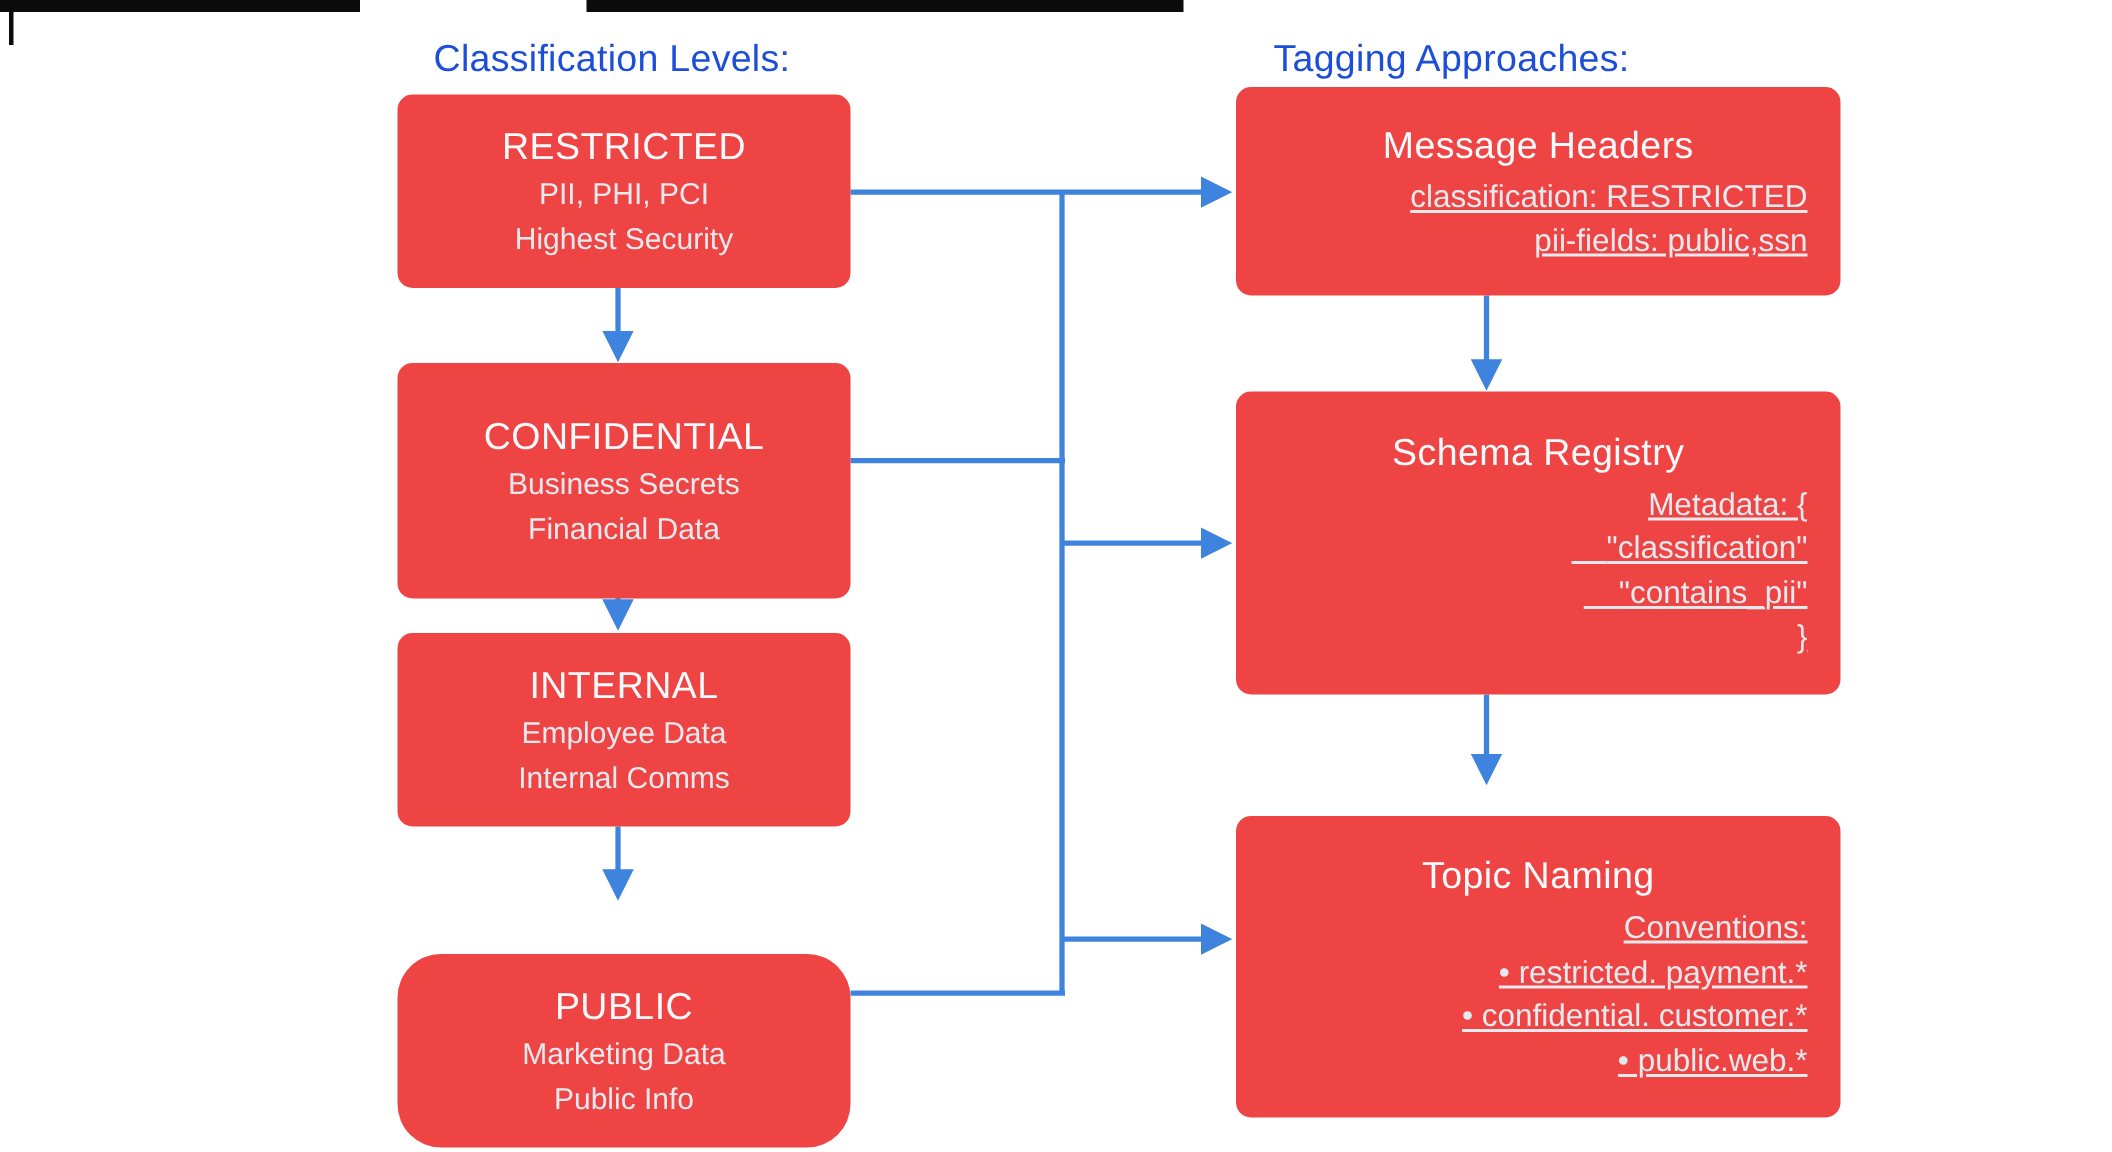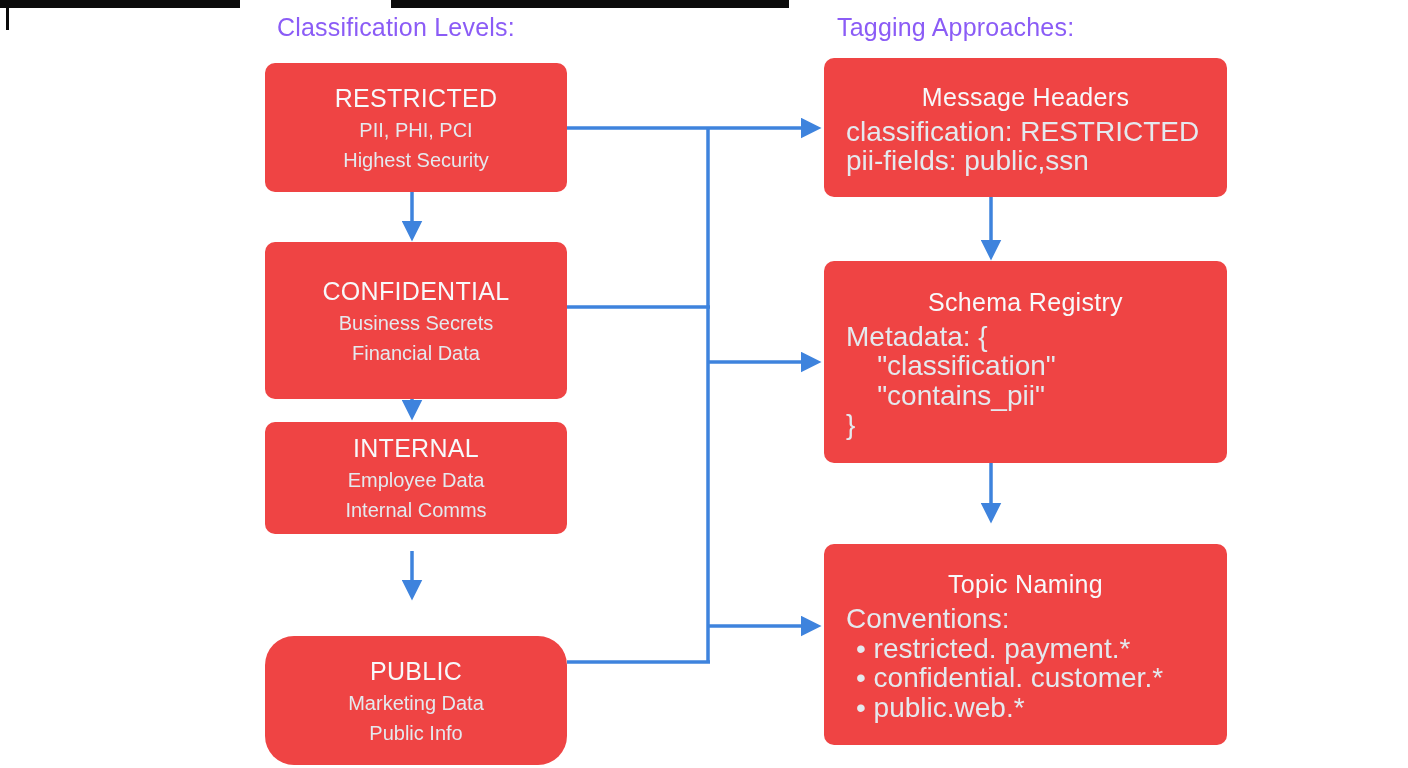--- a/index.html
+++ b/index.html
@@ -14,24 +14,24 @@
   }
 
   
   .top-bar { position: absolute; top: 0; height: 8px; background: #0b0b0b; }
   .bar-left { left: 0; width: 240px; }
   .bar-center { left: 391px; width: 398px; }
   .left-tick { position: absolute; left: 6px; top: 0; width: 3px; height: 30px; background: #0b0b0b; }
 
   .heading {
     position: absolute;
-    margin: 0;
+    margin: 12px;
     font-size: 25px;
     font-weight: 500;
-    color: #8b5cf6;
+    color: #1d4ed8;
     letter-spacing: 0.2px;
   }
   .heading-left { left: 277px; top: 13px; }
   .heading-right { left: 837px; top: 13px; }
 
   .node {
     position: absolute;
     background: #ef4444;
     border-radius: 10px;
     box-sizing: border-box;
@@ -42,21 +42,21 @@
   }
   .left-node {
     left: 265px;
     width: 302px;
     align-items: center;
     text-align: center;
     padding: 10px 12px;
   }
   #box-restricted   { top: 63px;  height: 129px; }
   #box-confidential { top: 242px; height: 157px; }
-  #box-internal     { top: 422px; height: 112px; }
+  #box-internal     { top: 422px; height: 129px; }
   #box-public       { top: 636px; height: 129px; border-radius: 29px; }
 
   .right-node {
     left: 824px;
     width: 403px;
     padding: 14px 22px;
   }
   #box-headers { top: 58px;  height: 139px; }
   #box-schema  { top: 261px; height: 202px; }
   #box-topic   { top: 544px; height: 201px; }
@@ -69,24 +69,25 @@
     letter-spacing: 0.3px;
   }
   .right-node .node-title { text-align: center; margin-bottom: 3px; }
 
   .node-line {
     font-size: 20px;
     line-height: 30px;
     color: #e4e9ee;
   }
   .right-node .node-line {
-    font-size: 28px;
+    font-size: 21px;
     line-height: 29.5px;
-    text-align: left;
+    text-align: right;
     white-space: pre-wrap;
+    text-decoration: underline;
   }
   .right-node .node-line.bullet { padding-left: 10px; }
 
   .connectors {
     position: absolute;
     left: 0; top: 0;
     width: 1408px;
     height: 768px;
     pointer-events: none;
   }

